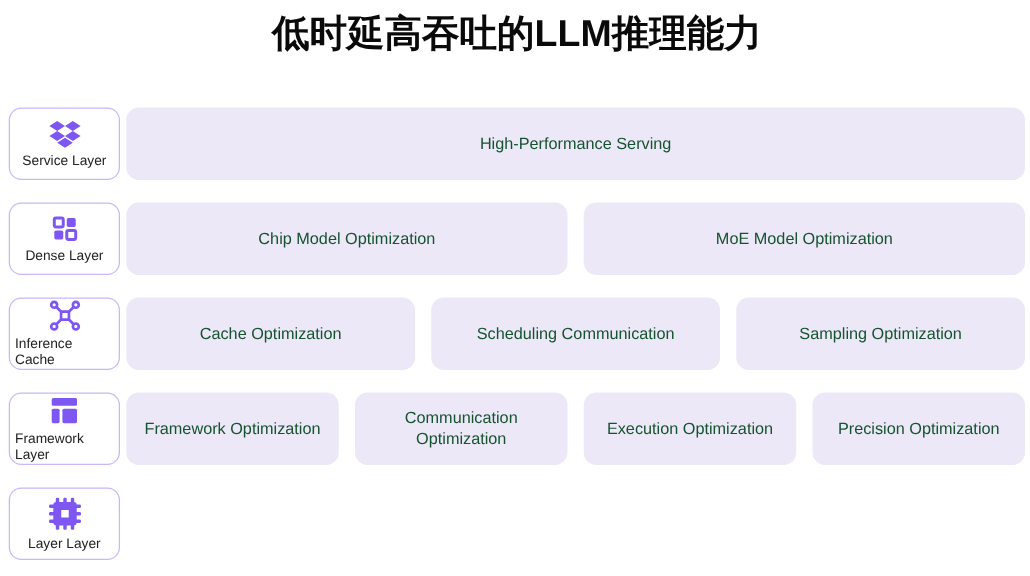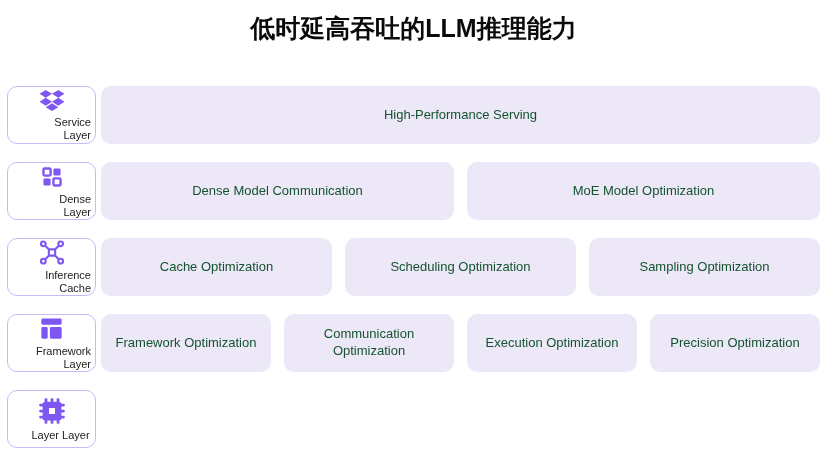--- a/index.html
+++ b/index.html
@@ -11,40 +11,40 @@
   *{box-sizing:border-box;}
   html,body{margin:0;padding:0;background:#ffffff;}
   body{
     width:824px;height:461px;overflow:hidden;
     font-family:"Liberation Sans", sans-serif;
   }
   .page{width:824px;height:461px;padding:8px 4px 0 7px;}
   .title{
     margin:0;padding-top:2px;
     text-align:center;
-    font-size:25px;font-weight:bold;line-height:36px;
+    font-size:30px;font-weight:bold;line-height:36px;
     color:var(--title-color);
     font-family:"Liberation Sans","DejaVu Sans",sans-serif;
   }
   .rows{
     margin-top:40px;
     display:flex;flex-direction:column;gap:18px;
   }
   .row{display:flex;gap:5px;height:58px;}
   .layer-card{
     flex:0 0 89px;width:89px;
     background:#ffffff;
     border:1px solid var(--card-border);
     border-radius:10px;
     display:flex;flex-direction:column;align-items:center;justify-content:center;
     gap:3px;padding:3px 4px;
   }
   .icon{color:var(--accent);display:flex;align-items:center;justify-content:center;line-height:0;}
   .layer-label{
-    font-size:11px;color:#222222;text-align:right;line-height:1.15;margin-left:18px;
+    font-size:11px;color:#222222;text-align:left;line-height:1.15;
   }
   .boxes{flex:1;display:flex;gap:13px;}
   .opt-box{
     flex:1;
     background:var(--box-bg);
     border-radius:10px;
     display:flex;align-items:center;justify-content:center;
     font-size:13px;color:#14532d;text-align:center;line-height:1.3;
     padding:16px 10px;
   }
@@ -75,21 +75,21 @@
             <svg width="26" height="26" viewBox="0 0 24 24">
     <rect x="4.1" y="4.1" width="6.6" height="6.6" rx="1.2" fill="none" stroke="currentColor" stroke-width="2.2"></rect>
     <rect x="13.3" y="4.1" width="6.6" height="6.6" rx="1.2" fill="currentColor"></rect>
     <rect x="4.1" y="13.3" width="6.6" height="6.6" rx="1.2" fill="currentColor"></rect>
     <rect x="13.3" y="13.3" width="6.6" height="6.6" rx="1.2" fill="none" stroke="currentColor" stroke-width="2.2"></rect>
   </svg>
           </span>
       <span class="layer-label">Dense Layer</span>
     </div>
     <div class="boxes">
-          <div class="opt-box">Dense Model Communication</div>
+          <div class="opt-box">Chip Model Optimization</div>
           <div class="opt-box">MoE Model Optimization</div>
         </div>
   </div>
 
   <div class="row">
     <div class="layer-card">
       <span class="icon">
             <svg width="30" height="27" viewBox="0 0 24 24">
     <g fill="none" stroke="currentColor" stroke-width="1.9">
       <rect x="9.2" y="9.2" width="5.6" height="5.6" rx="1"></rect>
@@ -101,21 +101,21 @@
       <line x1="18.1" y1="5.9" x2="14.6" y2="9.4"></line>
       <line x1="5.9" y1="18.1" x2="9.4" y2="14.6"></line>
       <line x1="18.1" y1="18.1" x2="14.6" y2="14.6"></line>
     </g>
   </svg>
           </span>
       <span class="layer-label">Inference Cache</span>
     </div>
     <div class="boxes">
           <div class="opt-box">Cache Optimization</div>
-          <div class="opt-box">Scheduling Optimization</div>
+          <div class="opt-box">Scheduling Communication</div>
           <div class="opt-box">Sampling Optimization</div>
         </div>
   </div>
 
   <div class="row">
     <div class="layer-card">
       <span class="icon">
             <svg width="27" height="27" viewBox="0 0 24 24" fill="currentColor">
     <rect x="3" y="3" width="18" height="5.6" rx="1.2"></rect>
     <rect x="3" y="10.6" width="5.6" height="10.4" rx="1.2"></rect>

